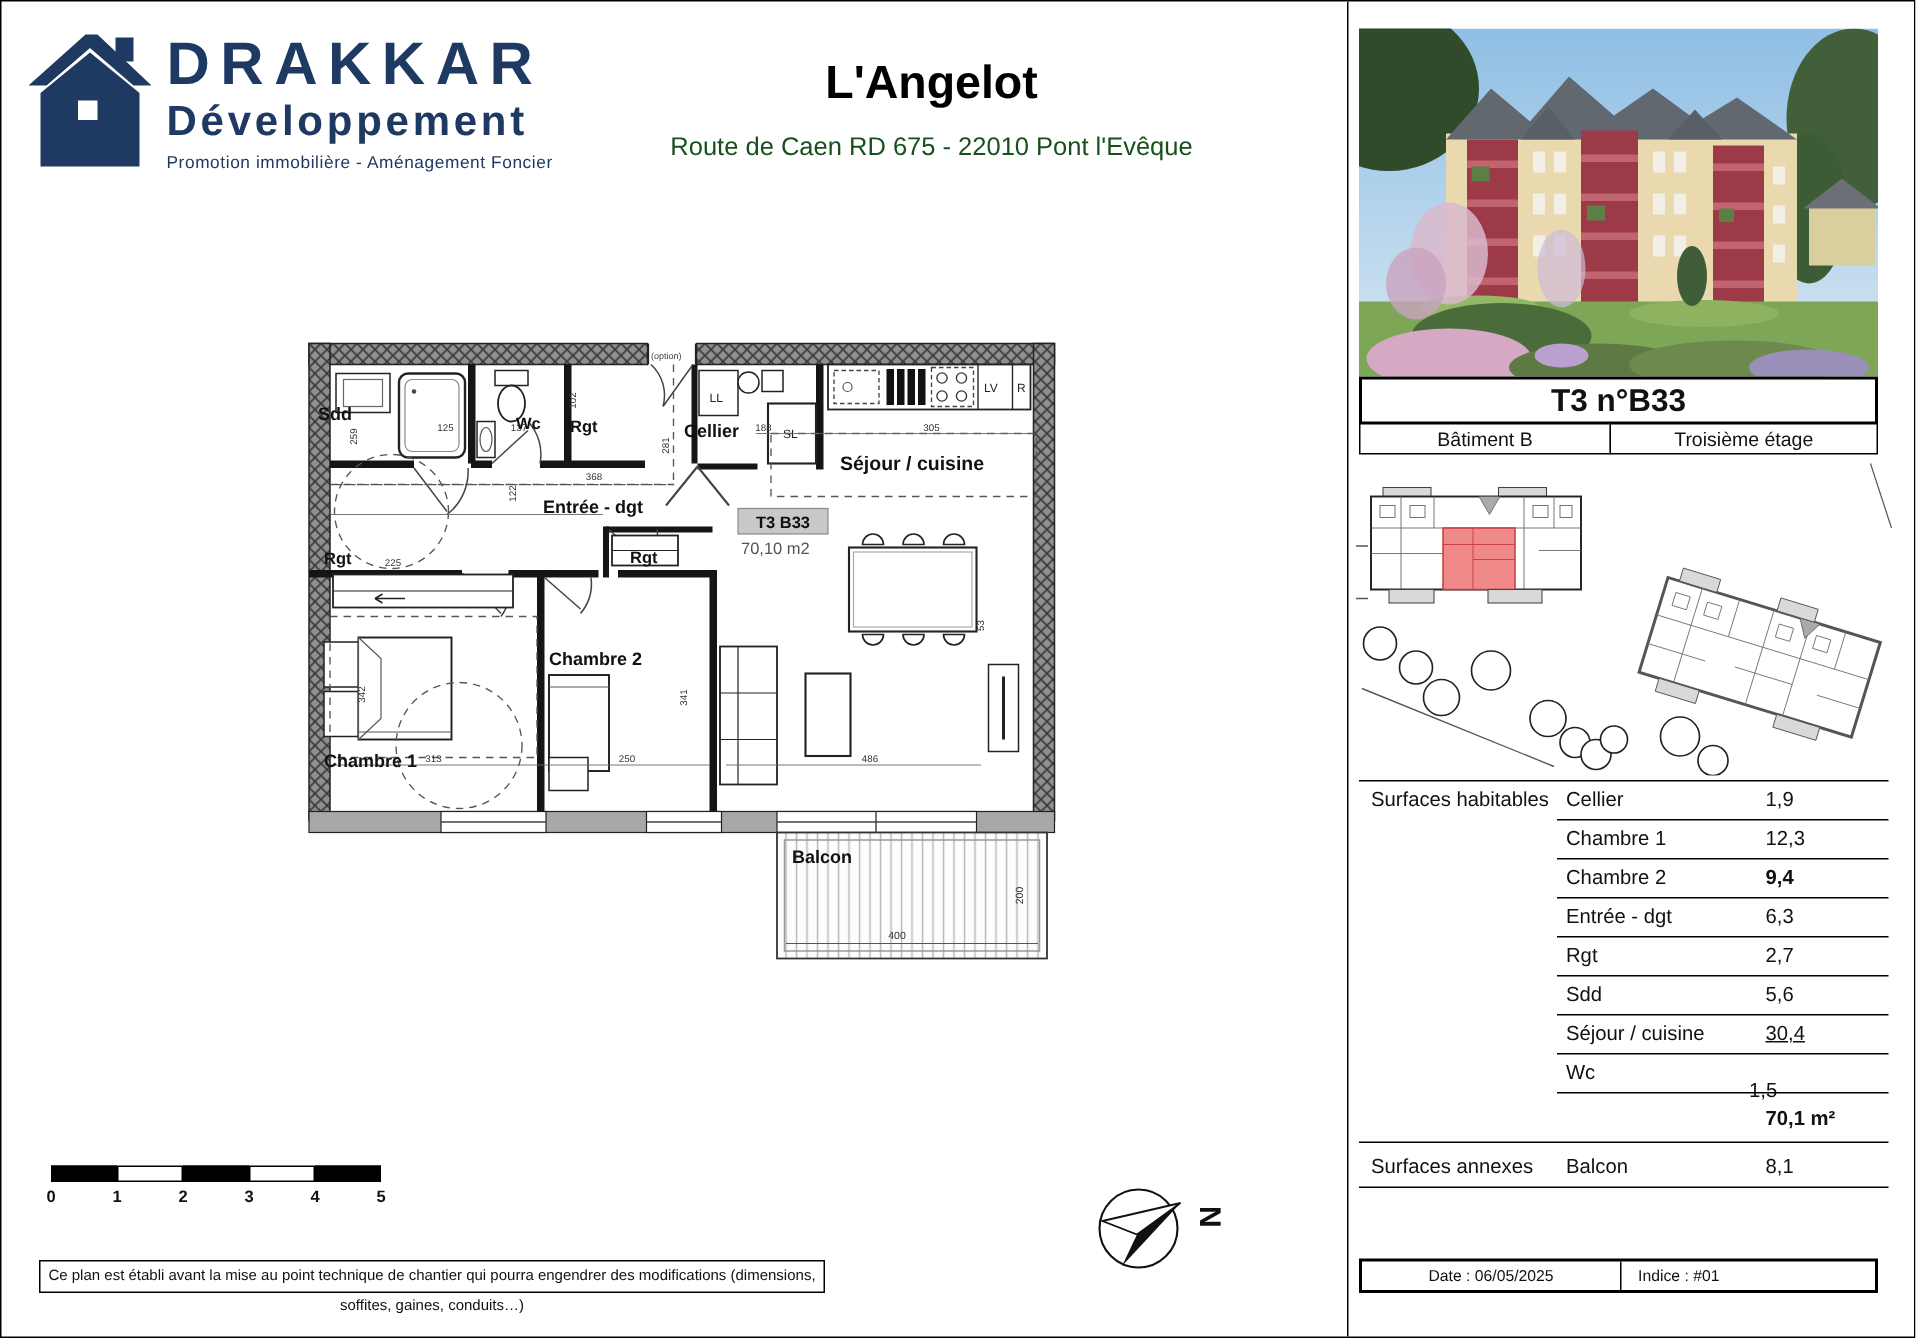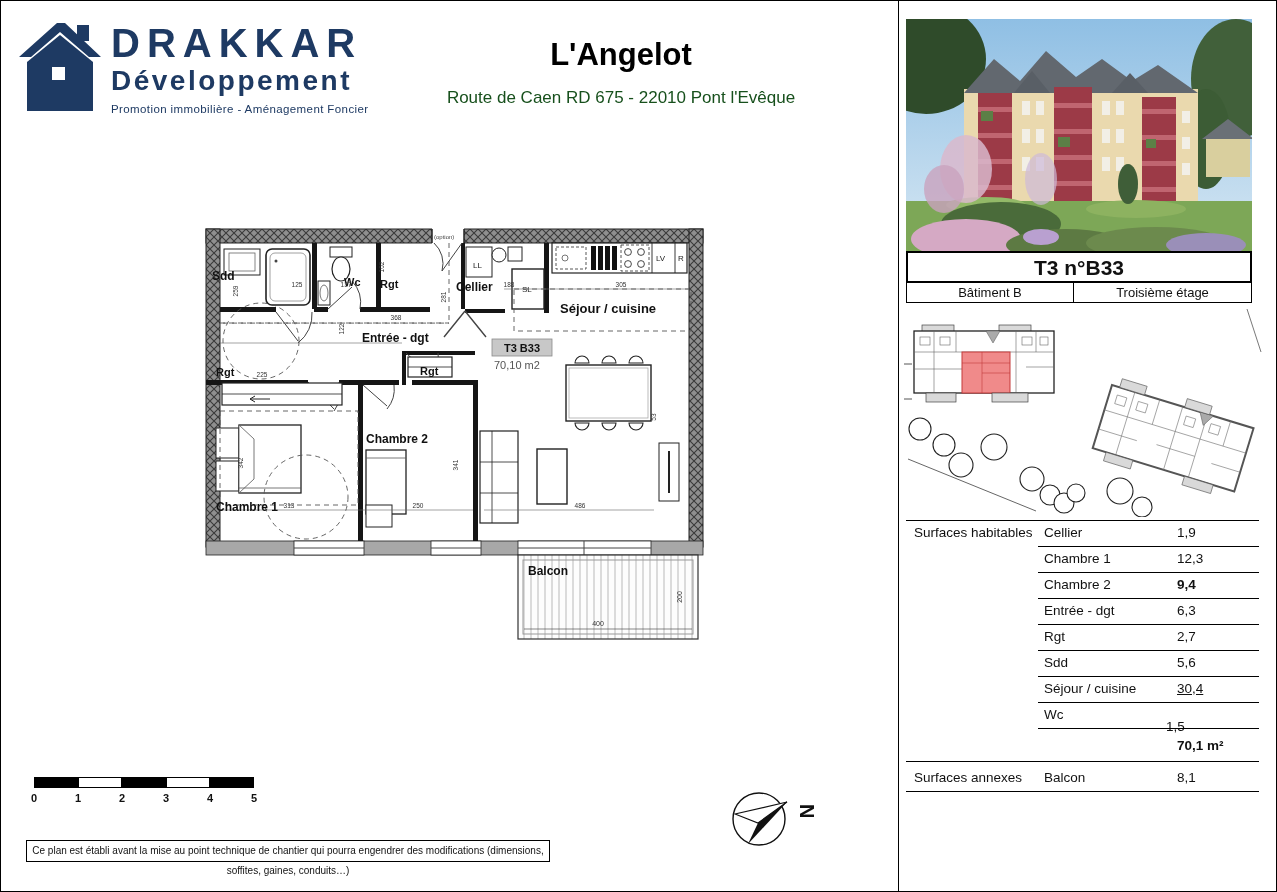--- a/index.html
+++ b/index.html
@@ -470,14 +470,19 @@
 
     <div class="abs trow" style="left:271px;top:218px;font-weight:bold;text-align:right;">70,1 m²</div>
     <div class="abs hline" style="left:0;top:241px;width:353px;"></div>
 
     <div class="abs trow" style="left:8px;top:250px;">Surfaces annexes</div>
     <div class="abs trow" style="left:138px;top:250px;">Balcon</div>
     <div class="abs trow" style="left:271px;top:250px;">8,1</div>
     <div class="abs hline" style="left:0;top:271px;width:353px;"></div>
   </div>
 
+  <div class="abs panel-box" style="left:905px;top:838px;width:346px;height:23px;">
+    <div class="abs footer-cell" style="left:0;top:0;width:172px;text-align:center;">Date : 06/05/2025</div>
+    <div class="abs vline" style="left:172px;top:0;height:21px;"></div>
+    <div class="abs footer-cell" style="left:184px;top:0;width:160px;">Indice : #01</div>
+  </div>
 
 </div>
 
 </body></html>

